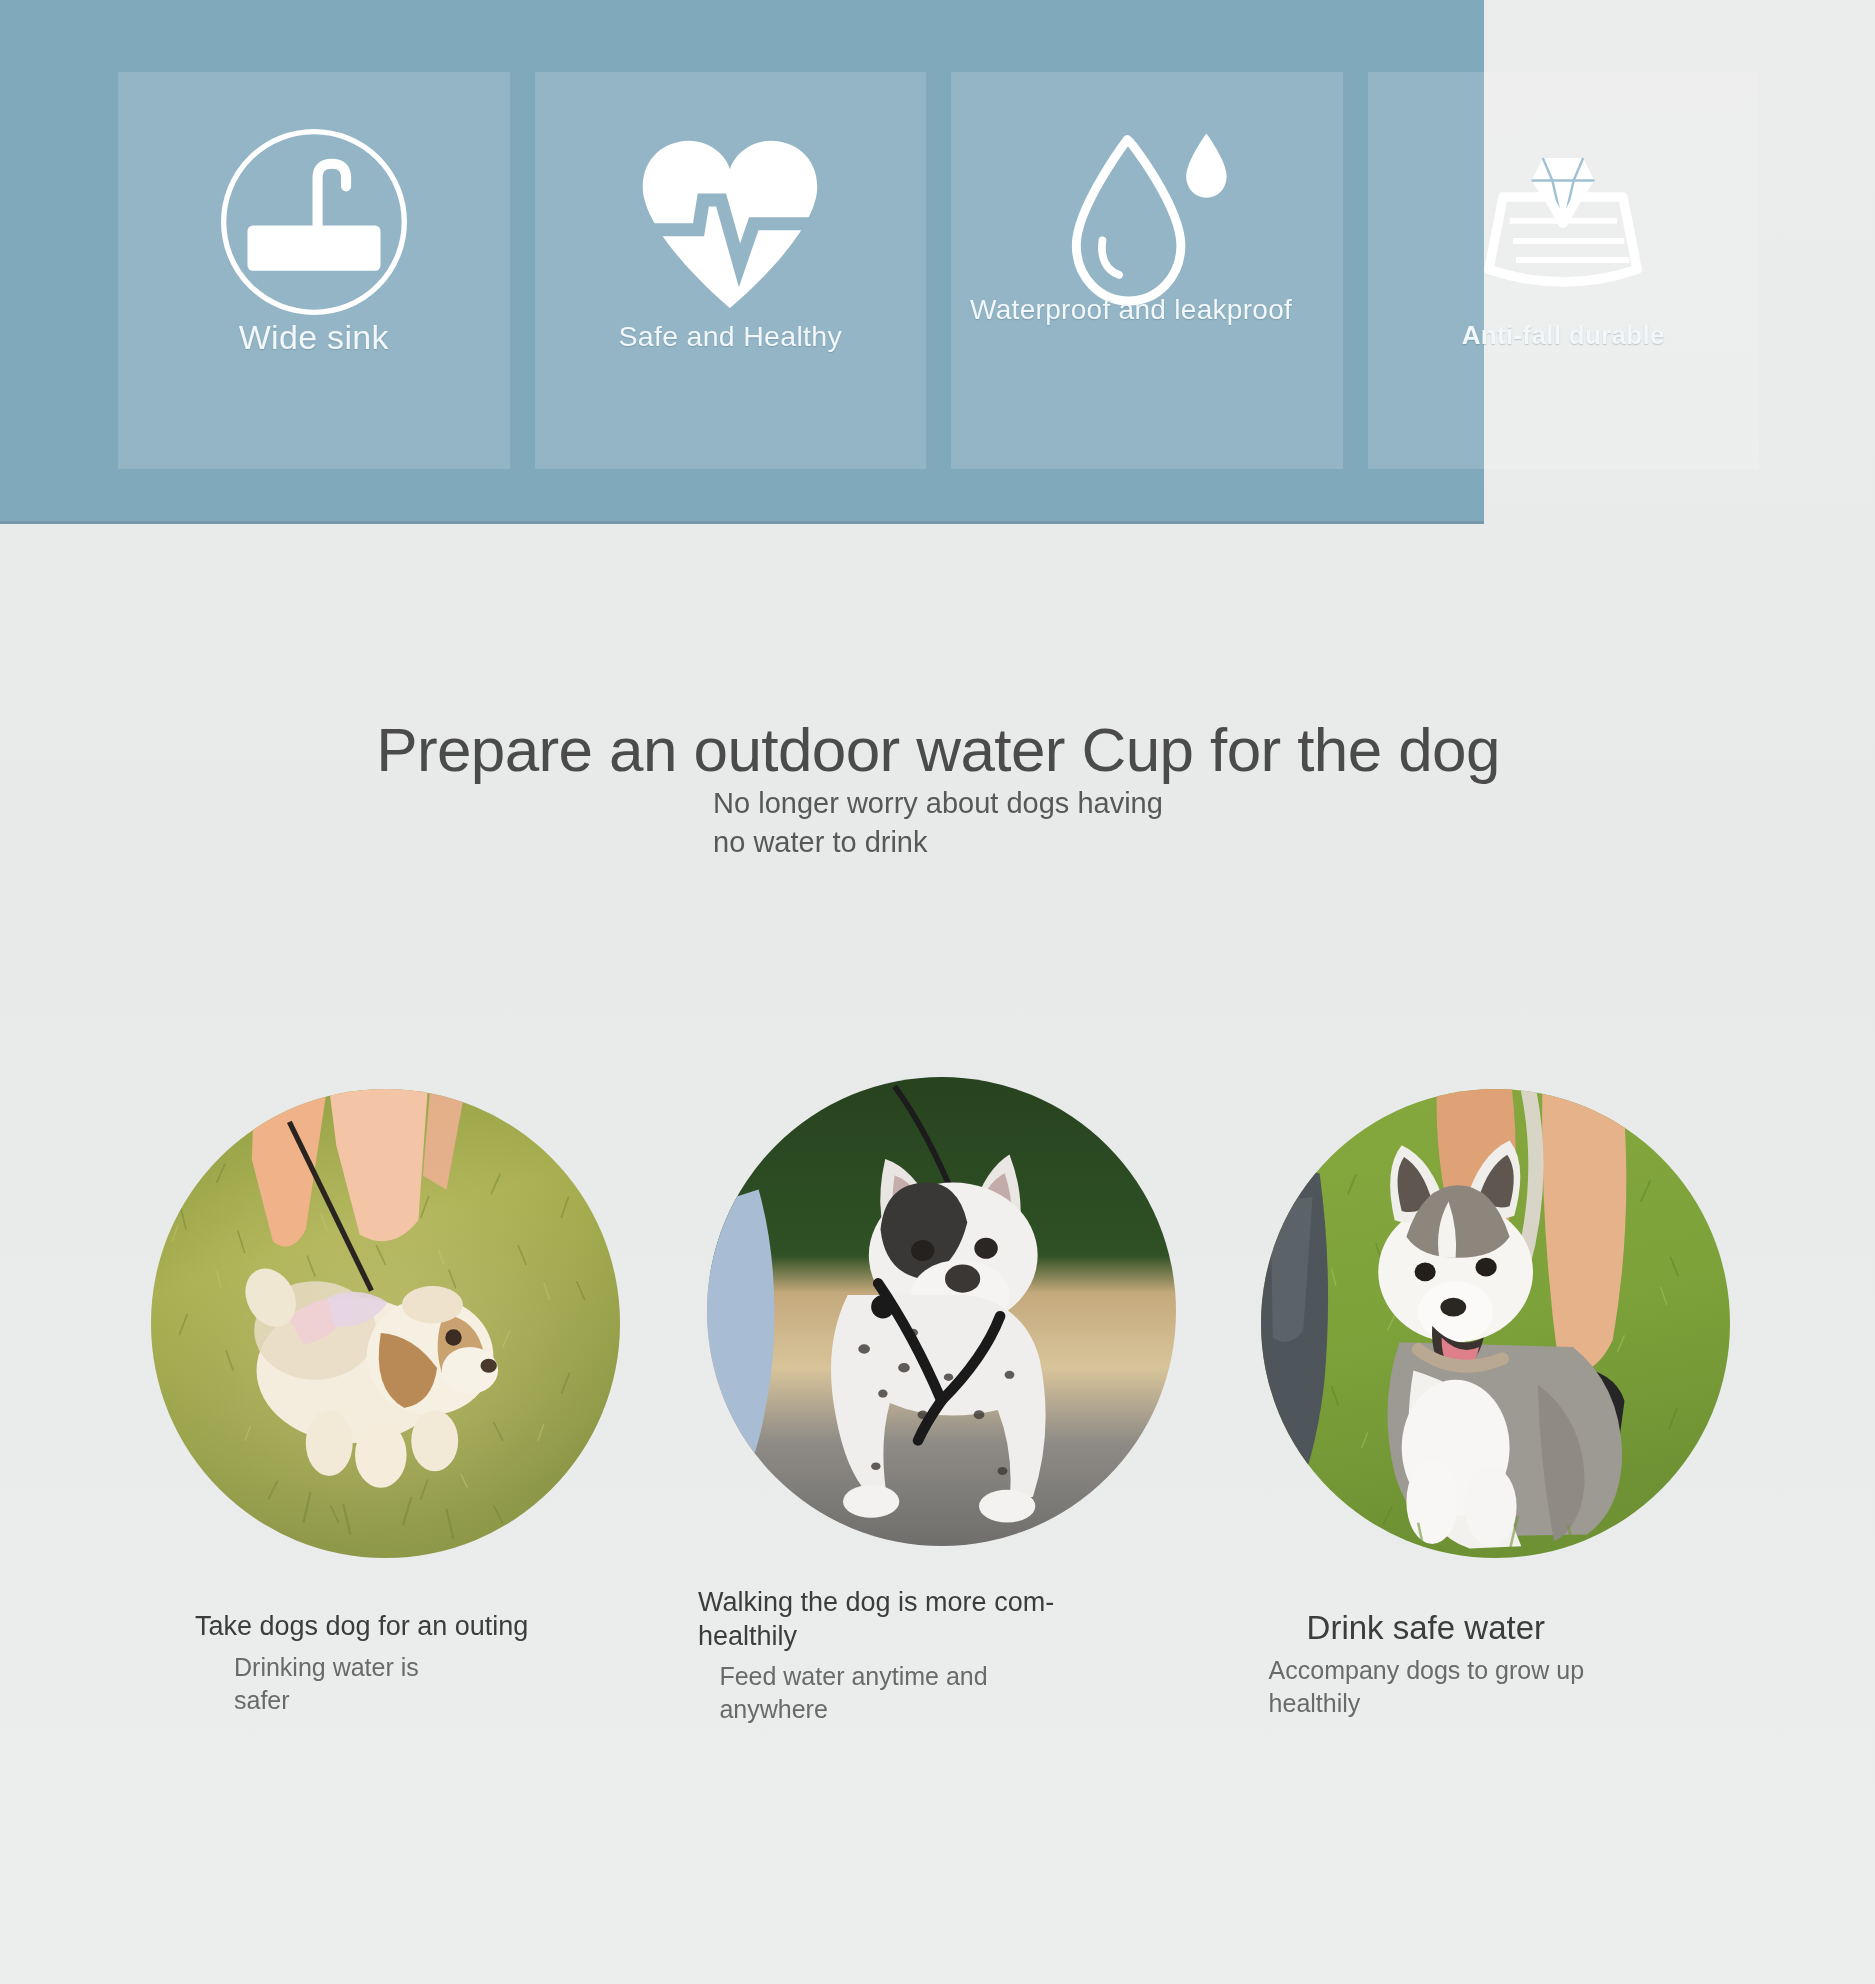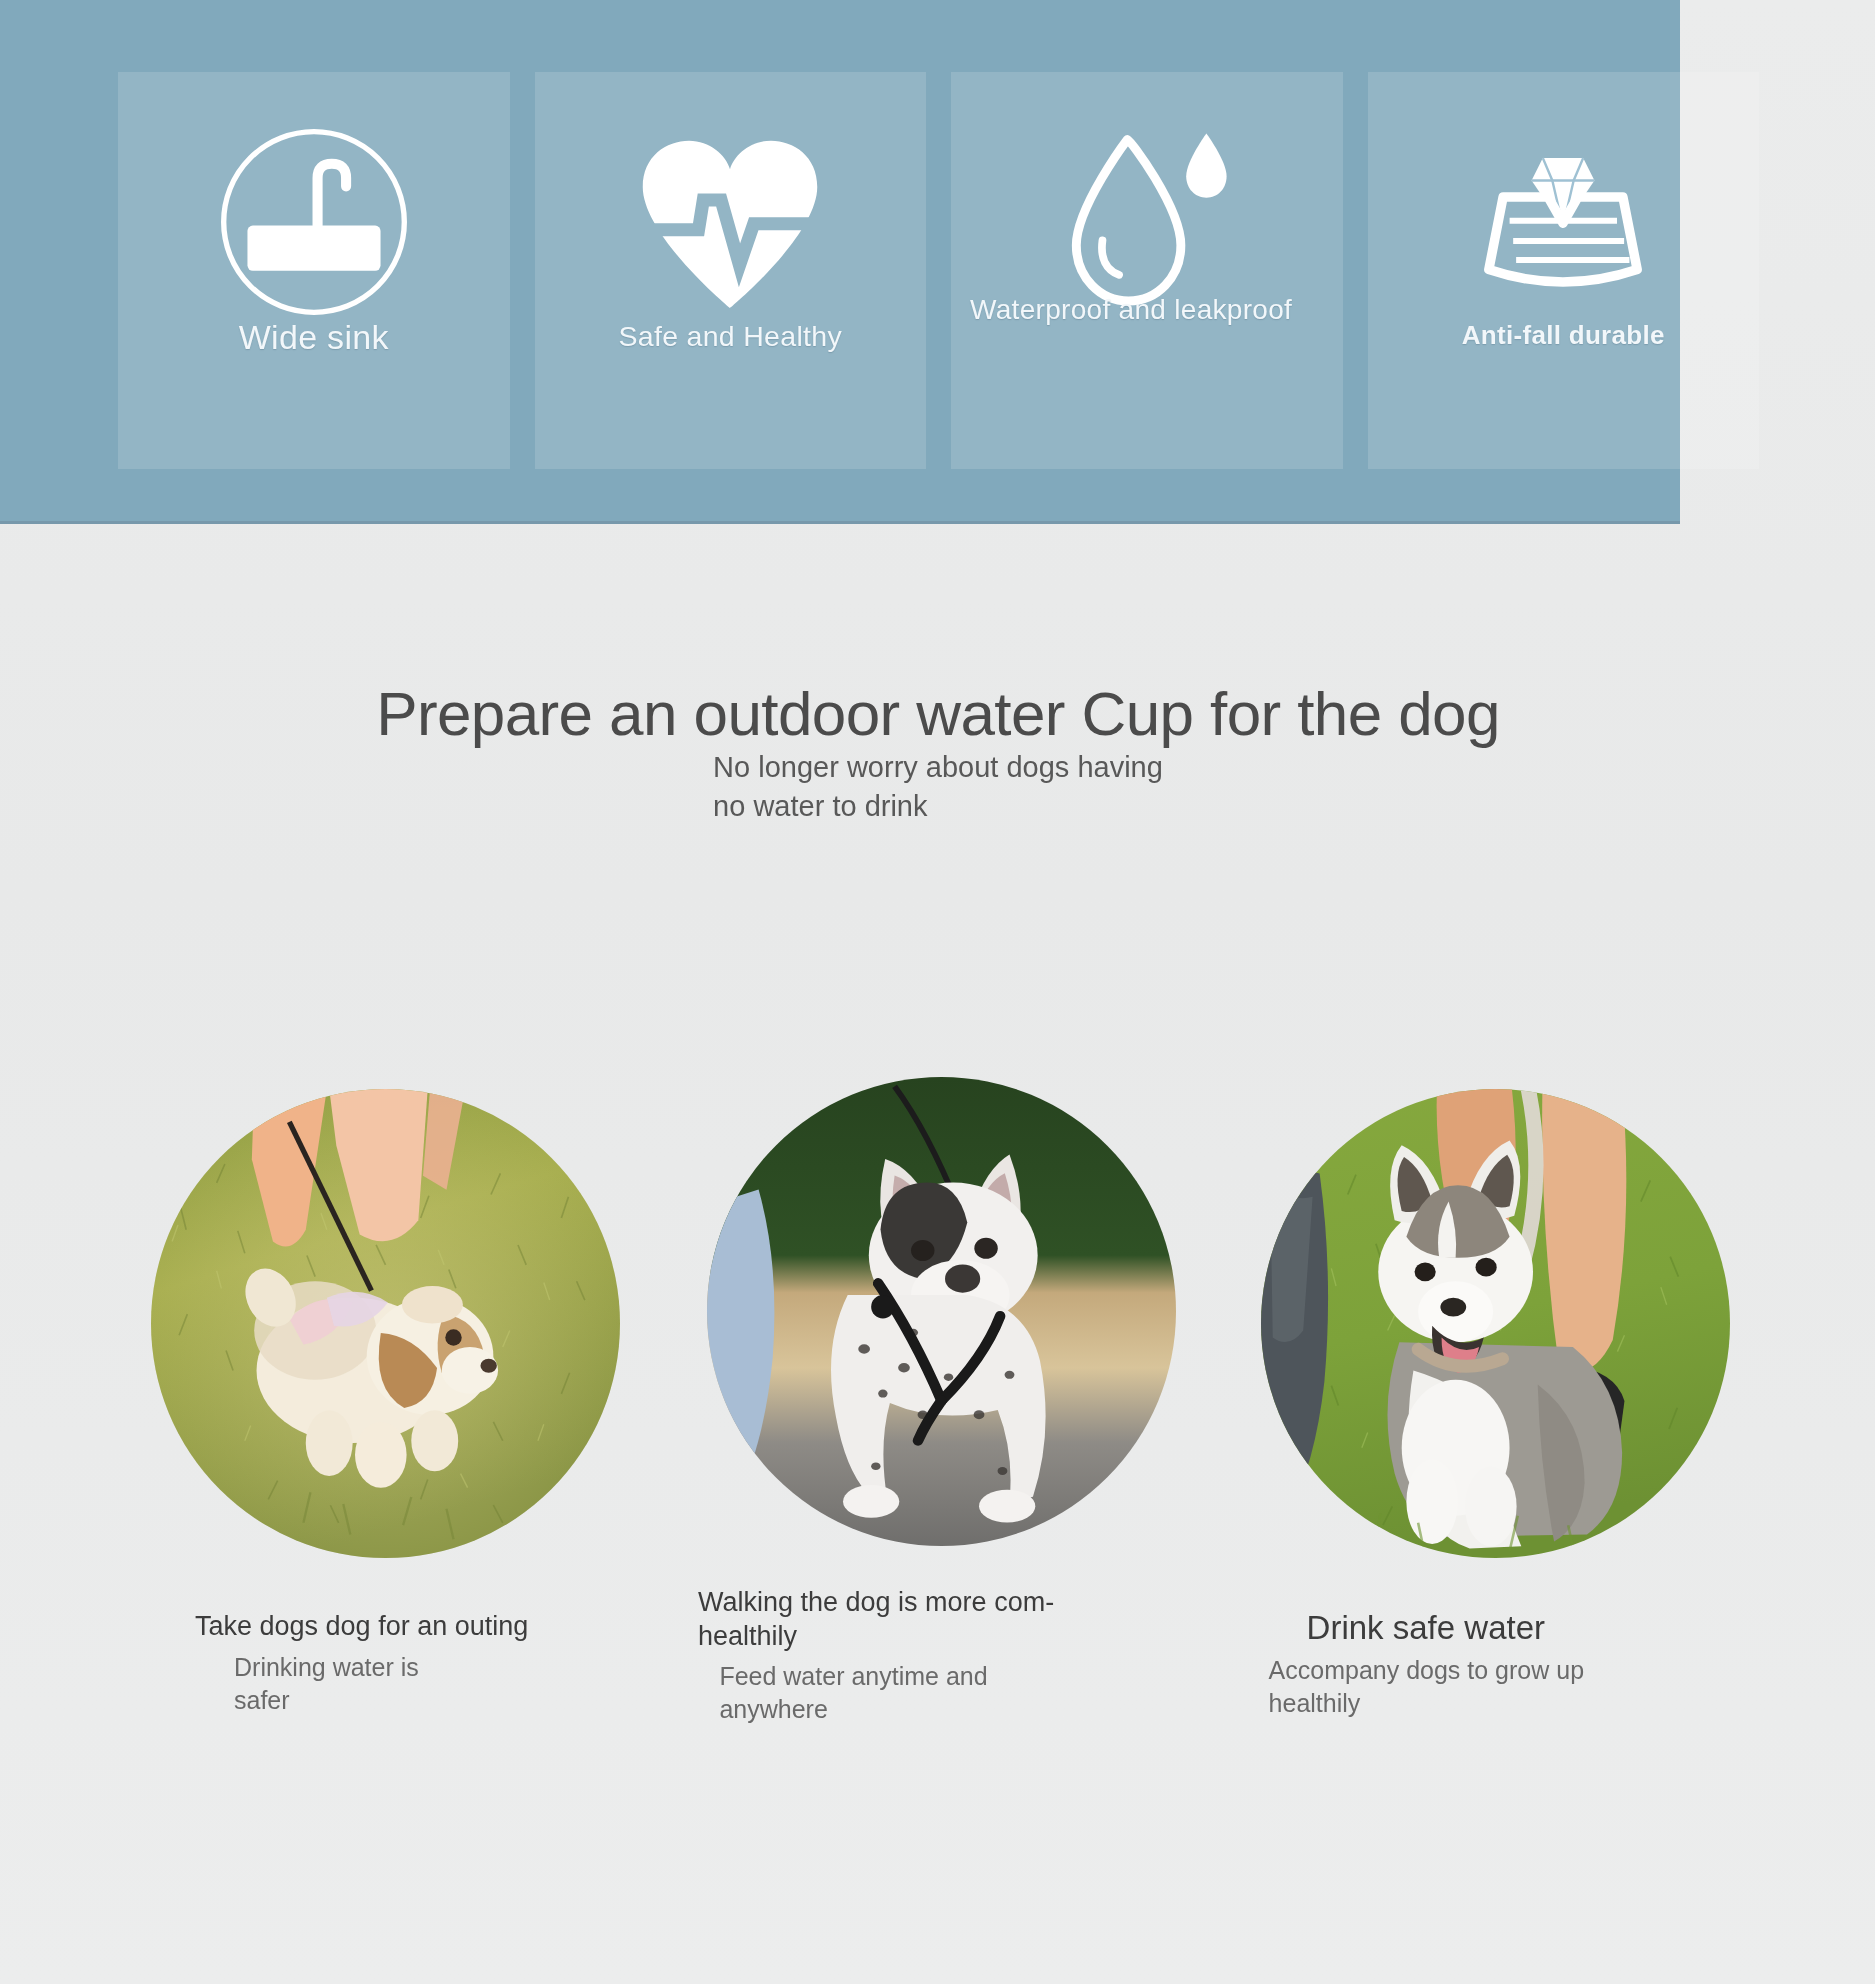--- a/index.html
+++ b/index.html
@@ -17,21 +17,21 @@
     height: 1985px;
     overflow: hidden;
     background: linear-gradient(180deg, #ebecec 0%, #e8e9e9 45%, #eceded 100%);
   }
 
   
   .feature-banner {
     position: absolute;
     left: 0;
     top: 0;
-    width: 1680px;
+    width: 1484px;
     height: 524px;
     background: #81a9bc;
   }
   .feature-banner::after {
     content: "";
     position: absolute;
     left: 0;
     right: 0;
     bottom: 0;
     height: 3px;
@@ -81,21 +81,21 @@
   .fc-label.l1 { top: 245px; font-size: 34px; }
   .fc-label.l2 { top: 248px; font-size: 28.5px; }
   .fc-label.l3 { top: 221px; font-size: 28px; text-align: left; padding-left: 19px; }
   .fc-label.l4 { top: 248px; font-size: 26px; font-weight: bold; }
 
   
   .headline {
     position: absolute;
     left: 0;
     right: 0;
-    top: 680px;
+    top: 716px;
     text-align: center;
   }
   .headline-title {
     font-size: 62px;
     color: #4b4b4b;
     font-weight: 400;
     letter-spacing: -0.6px;
     white-space: nowrap;
     line-height: 1.1;
   }

